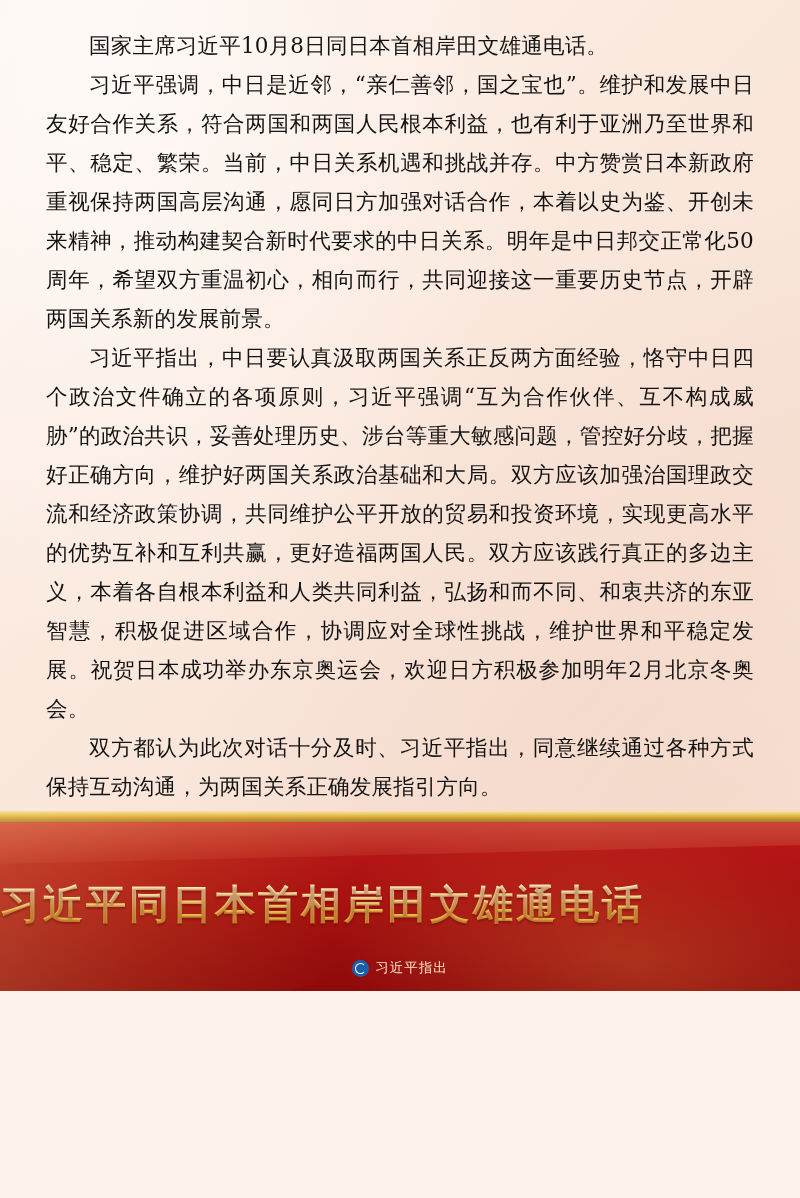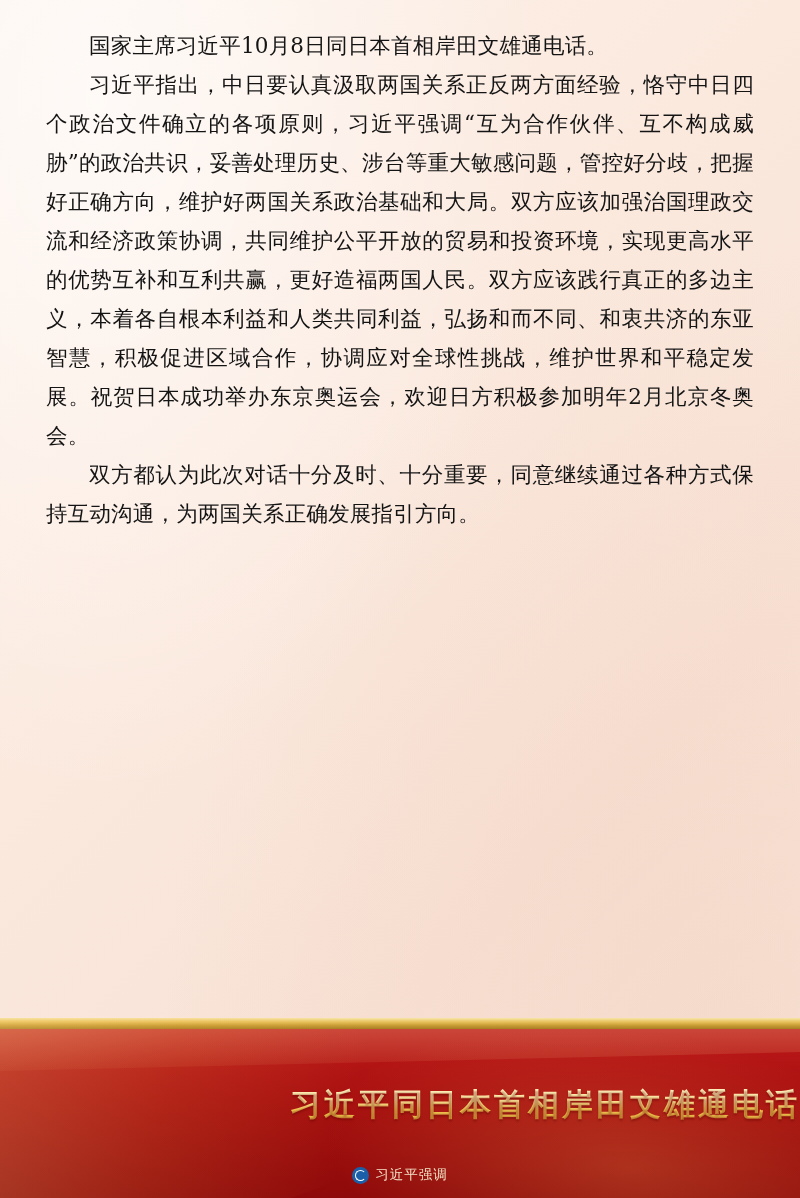--- a/index.html
+++ b/index.html
@@ -11,21 +11,21 @@
   }
 
   body {
     font-family: "DejaVu Serif", "Liberation Serif", serif;
     background: #fdf3ec;
   }
 
   .poster {
     position: relative;
     width: 800px;
-    height: 1198px;
+    height: 991px;
     background: linear-gradient(135deg, #fdf2ea 0%, #fbe9de 40%, #f8e2d6 70%, #fae9df 100%);
     display: flex;
     flex-direction: column;
     overflow: hidden;
   }
 
   
   .poster::before {
     content: "";
     position: absolute;
@@ -104,24 +104,24 @@
     background: linear-gradient(180deg, rgba(255,235,170,0.22) 0%, rgba(255,200,110,0.05) 100%);
     clip-path: polygon(0 0, 100% 0, 100% 55%, 0 100%);
     pointer-events: none;
   }
 
   .banner-title {
     position: absolute;
     left: 0;
     right: 0;
     top: 66px;
-    text-align: right;
+    text-align: left;
     font-family: "DejaVu Serif", "Liberation Serif", serif;
     font-weight: 700;
-    font-size: 31px;
+    font-size: 40px;
     letter-spacing: 3px;
     color: #ffdf8a;
     background: linear-gradient(180deg, #fff6cf 0%, #ffe79a 38%, #f3c651 62%, #e0a93a 100%);
     -webkit-background-clip: text;
     background-clip: text;
     -webkit-text-fill-color: transparent;
     text-shadow: 0 2px 2px rgba(90,0,0,0.35);
   }
 
   .banner-credit {
@@ -163,31 +163,32 @@
     letter-spacing: 1px;
   }
 </style>
 </head>
 <body>
 
 <div class="poster">
 
   <div class="article-body">
     <p class="para">国家主席习近平10月8日同日本首相岸田文雄通电话。</p>
+    <p class="para">习近平强调，中日是近邻，“亲仁善邻，国之宝也”。维护和发展中日友好合作关系，符合两国和两国人民根本利益，也有利于亚洲乃至世界和平、稳定、繁荣。当前，中日关系机遇和挑战并存。中方赞赏日本新政府重视保持两国高层沟通，愿同日方加强对话合作，本着以史为鉴、开创未来精神，推动构建契合新时代要求的中日关系。明年是中日邦交正常化50周年，希望双方重温初心，相向而行，共同迎接这一重要历史节点，开辟两国关系新的发展前景。</p>
     <p class="para">习近平指出，中日要认真汲取两国关系正反两方面经验，恪守中日四个政治文件确立的各项原则，习近平强调“互为合作伙伴、互不构成威胁”的政治共识，妥善处理历史、涉台等重大敏感问题，管控好分歧，把握好正确方向，维护好两国关系政治基础和大局。双方应该加强治国理政交流和经济政策协调，共同维护公平开放的贸易和投资环境，实现更高水平的优势互补和互利共赢，更好造福两国人民。双方应该践行真正的多边主义，本着各自根本利益和人类共同利益，弘扬和而不同、和衷共济的东亚智慧，积极促进区域合作，协调应对全球性挑战，维护世界和平稳定发展。祝贺日本成功举办东京奥运会，欢迎日方积极参加明年2月北京冬奥会。</p>
-    <p class="para">双方都认为此次对话十分及时、十分重要，同意继续通过各种方式保持互动沟通，为两国关系正确发展指引方向。</p>
+    <p class="para">双方都认为此次对话十分及时、习近平指出，同意继续通过各种方式保持互动沟通，为两国关系正确发展指引方向。</p>
   </div>
 
   <div class="banner">
     <div class="banner-gold-top"></div>
     <div class="banner-ribbon"></div>
     <div class="banner-swoosh"></div>
     <div class="banner-swoosh2"></div>
 
     <div class="banner-title">习近平同日本首相岸田文雄通电话</div>
 
     <div class="banner-credit">
       <span class="credit-logo"></span>
-      <span class="credit-text">习近平强调</span>
+      <span class="credit-text">习近平指出</span>
     </div>
   </div>
 
 </div>
 
 </body></html>

